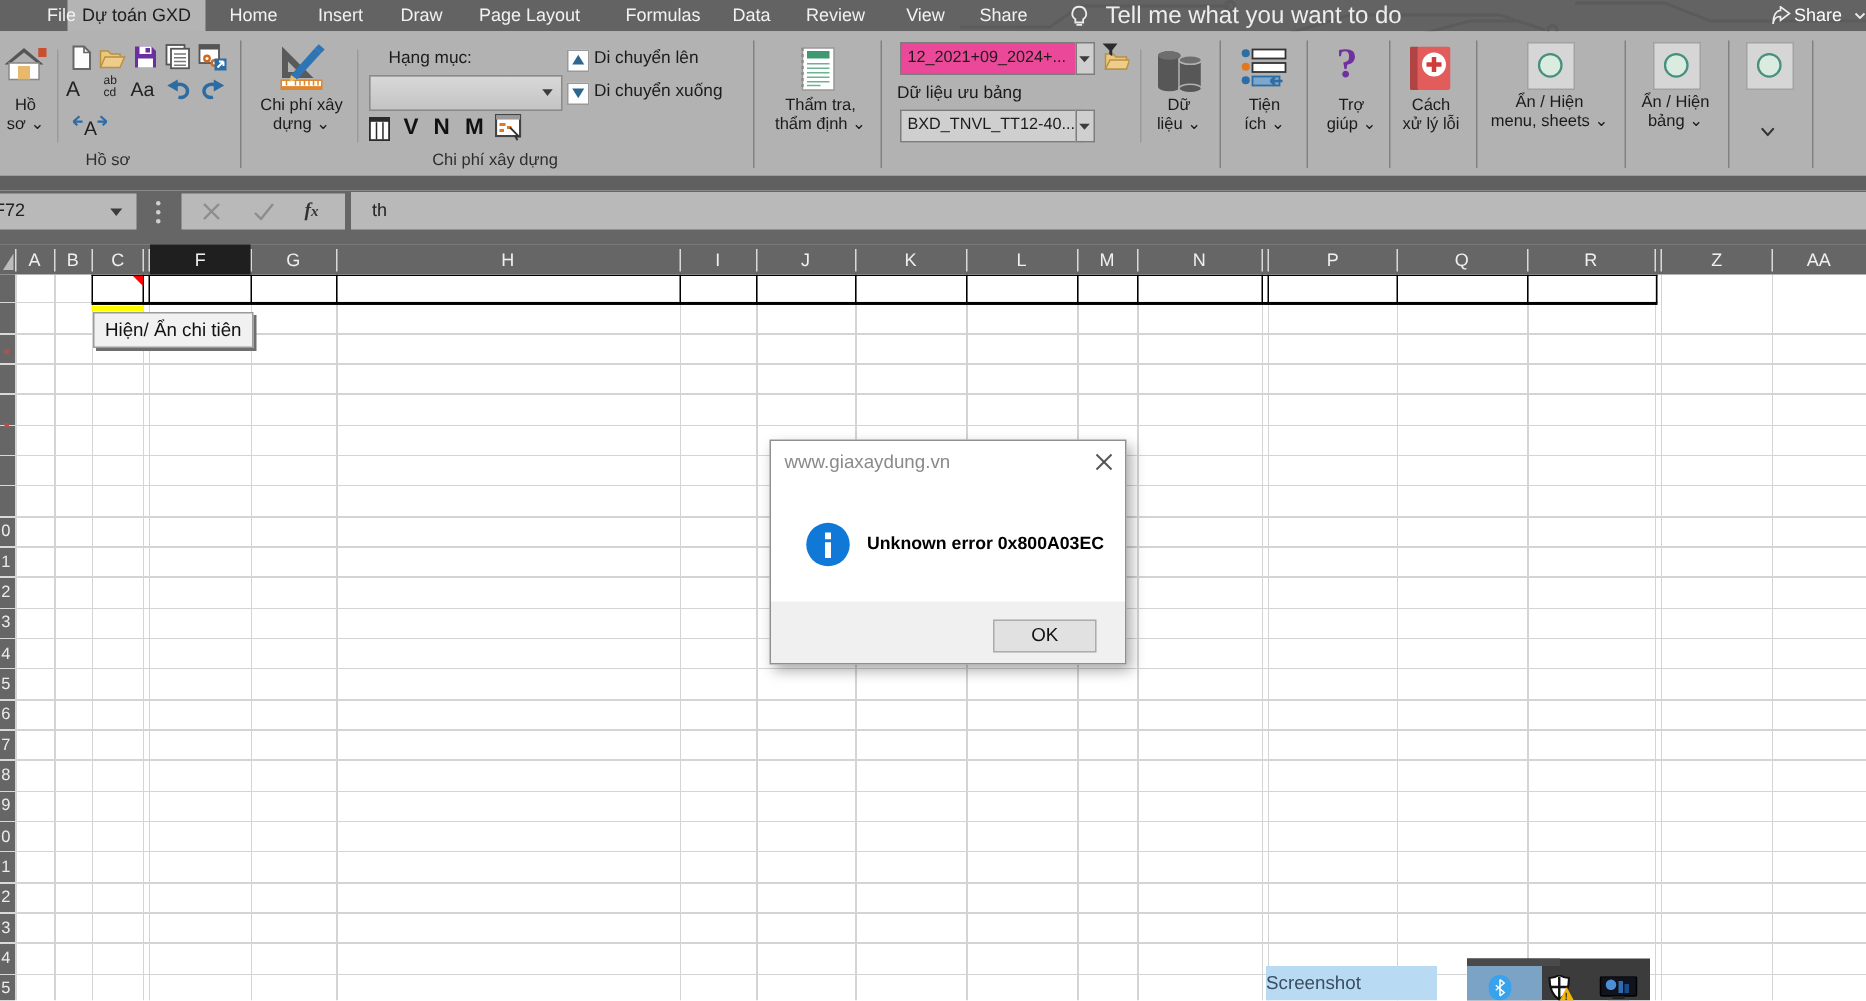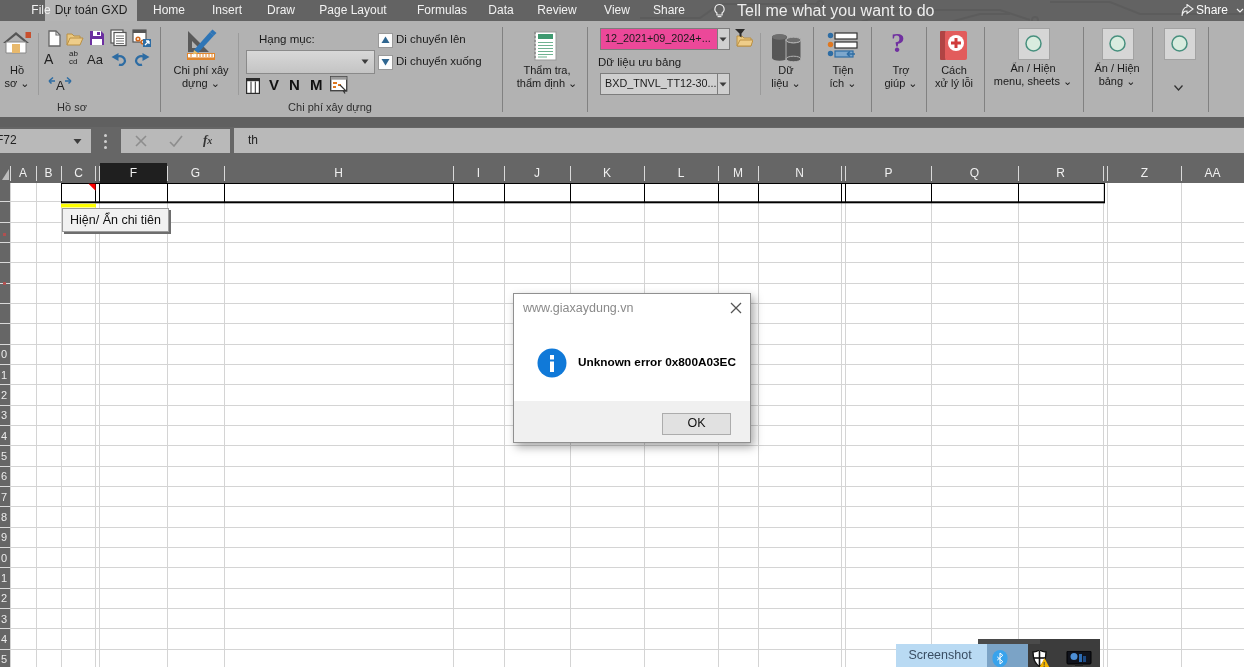--- a/index.html
+++ b/index.html
@@ -204,21 +204,21 @@
 <div class="abs" style="left:717px;top:28px;width:11px;height:20px;background:#cfcfcf;border:1px solid #7d7d7d"></div>
 <svg class="abs" style="left:719px;top:37px" width="8" height="5">
     <path d="M0.5 0.5 L4 4.5 L7.5 0.5 Z" fill="#3c3c3c"></path>
   </svg>
 <svg class="abs" style="left:734px;top:28px" width="19" height="19" viewBox="0 0 19 19">
   <path d="M3 18 L3 8 L8 8 L10 10 L17 10 L17 18 Z" fill="#eac87f" stroke="#ba9044" stroke-width="1"></path>
   <path d="M3 18 L6 12 L19 12 L17 18 Z" fill="#eecd8a" stroke="#ba9044" stroke-width="1"></path>
   <path d="M1 1 L11 1 L7.5 5.5 L7.5 9.5 L5.5 8 L5.5 5.5 Z" fill="#2b2b2b"></path>
 </svg>
 <div class="abs" style="left:598px;top:56px;font-size:11.5px;color:#1b1b1b">Dữ liệu ưu bảng</div>
-<div class="abs" style="left:600px;top:73px;width:116px;height:20px;background:#cfcfcf;border:1px solid #7d7d7d;font-size:10.8px;color:#1b1b1b;line-height:19px;padding-left:4px;overflow:hidden;white-space:nowrap">BXD_TNVL_TT12-30...</div>
+<div class="abs" style="left:600px;top:73px;width:116px;height:20px;background:#cfcfcf;border:1px solid #7d7d7d;font-size:10.8px;color:#1b1b1b;line-height:19px;padding-left:4px;overflow:hidden;white-space:nowrap">BXD_TNVL_TT12-40...</div>
 <div class="abs" style="left:717px;top:73px;width:11px;height:20px;background:#cfcfcf;border:1px solid #7d7d7d"></div>
 <svg class="abs" style="left:719px;top:82px" width="8" height="5">
     <path d="M0.5 0.5 L4 4.5 L7.5 0.5 Z" fill="#3c3c3c"></path>
   </svg>
 <div class="sepl" style="left:760px"></div>
 
 <svg class="abs" style="left:769px;top:32px" width="36" height="30" viewBox="0 0 36 30">
   <g fill="#575757">
       <rect x="3" y="5" width="15" height="21"></rect>
       <ellipse cx="10.5" cy="5" rx="7.5" ry="2.8"></ellipse>
@@ -488,21 +488,21 @@
     <rect x="13" y="13.5" width="4" height="10.5" fill="#fff"></rect>
   </svg>
   <div class="abs" style="left:64px;top:61px;font-size:11.8px;color:#000;font-weight:bold;white-space:nowrap">Unknown error 0x800A03EC</div>
   <div class="abs" style="left:0;top:107px;width:236px;height:41px;background:#f0f0f0"></div>
   <div class="abs" style="left:148px;top:119px;width:67px;height:20px;background:#e1e1e1;border:1px solid #acacac;text-align:center;line-height:19px;font-size:12.5px;color:#111">OK</div>
 </div>
 
 <div class="abs" style="left:978px;top:639px;width:122px;height:28px;background:#3c3c3c"></div>
 <div class="abs" style="left:978px;top:639px;width:62px;height:5px;background:#4a4a4a"></div>
 <div class="abs" style="left:978px;top:644px;width:50px;height:23px;background:#7ba3c6"></div>
-<div class="abs" style="left:896px;top:644px;width:91px;height:23px;background:#b9daf3;text-align:center;padding-right:3px;box-sizing:border-box;line-height:23px;font-size:12.5px;color:#3a4e63">Screenshot</div>
+<div class="abs" style="left:844px;top:644px;width:114px;height:23px;background:#b9daf3;text-align:left;padding-right:3px;box-sizing:border-box;line-height:23px;font-size:12.5px;color:#3a4e63">Screenshot</div>
 <svg class="abs" style="left:992px;top:650px" width="16" height="17" viewBox="0 0 16 17">
   <rect x="0.5" y="0" width="15" height="17" rx="7.5" fill="#38a3ec"></rect>
   <g stroke="#ffffff" stroke-width="1" fill="none">
     <path d="M8 3 L8 14 M8 3 L10.8 5.3 L5.2 10.2 M8 14 L10.8 11.7 L5.2 6.8"></path>
   </g>
 </svg>
 <svg class="abs" style="left:1030px;top:650px" width="22" height="18" viewBox="0 0 22 18">
   <path d="M3 2 C6 2 8 1 9.5 0 C11 1 13 2 16 2 C16 9 13.5 14 9.5 16.5 C5.5 14 3 9 3 2 Z" fill="#ffffff" stroke="#111" stroke-width="1.4"></path>
   <line x1="9.5" y1="1" x2="9.5" y2="16" stroke="#111" stroke-width="1.6"></line>
   <line x1="3.5" y1="8" x2="15.5" y2="8" stroke="#111" stroke-width="1.6"></line>

